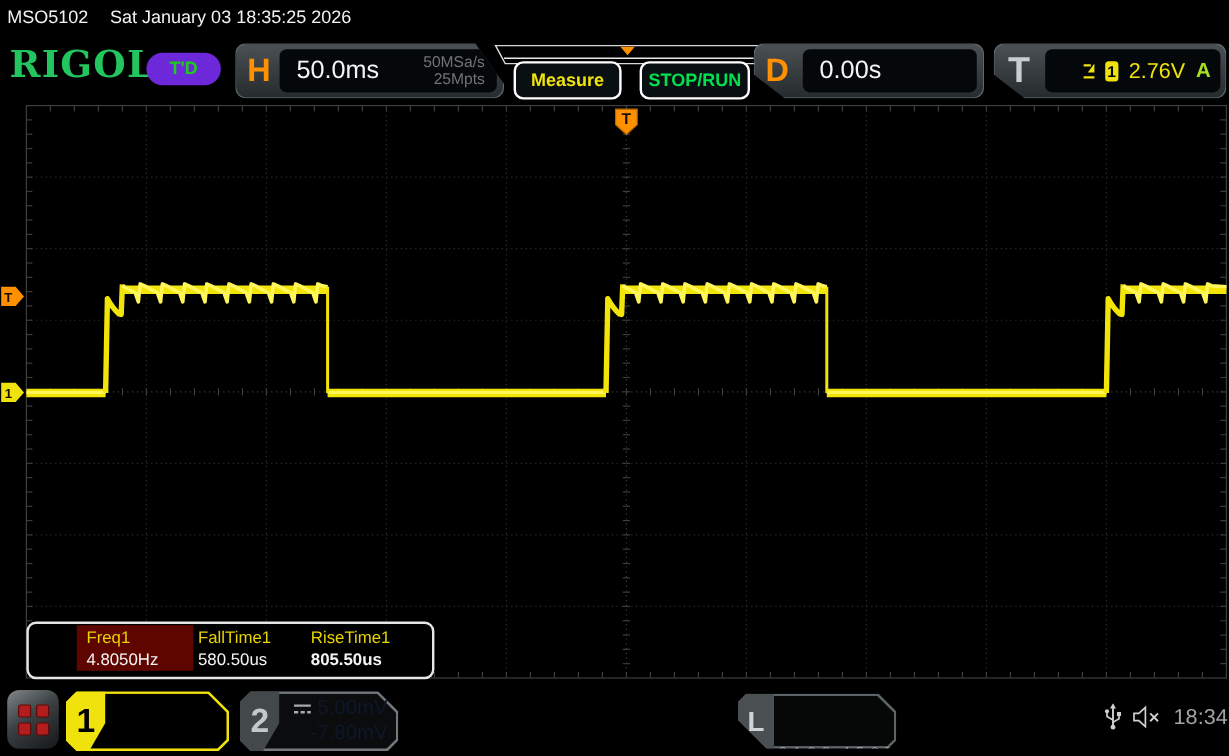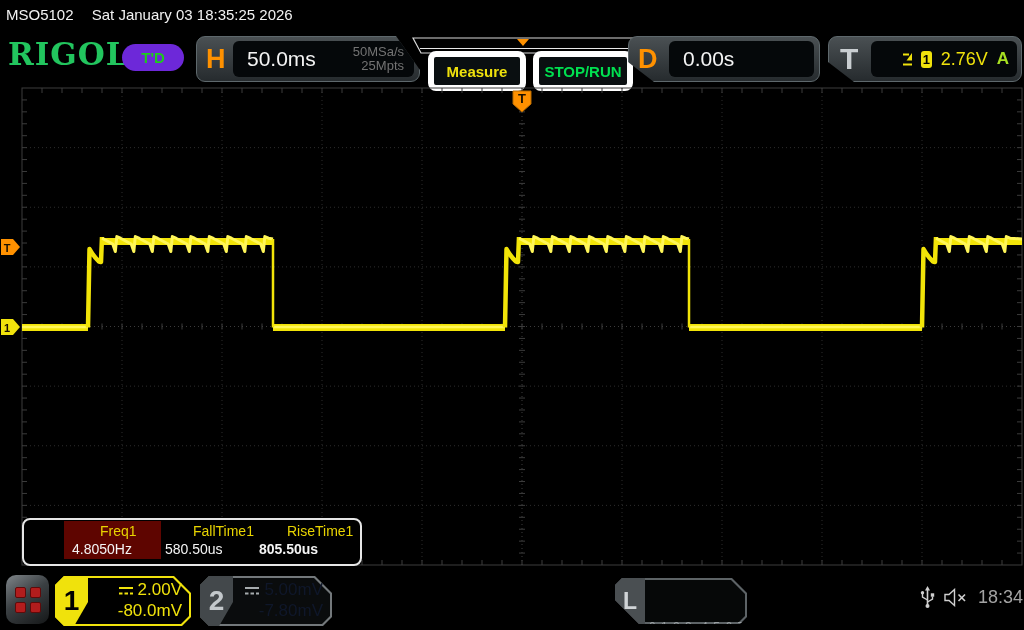--- a/index.html
+++ b/index.html
@@ -33,29 +33,29 @@
   #delayval{color:#f4f4f4;font-size:21px;margin-left:14px;}
   #tpanel{left:828px;top:36px;width:192px;height:44px;border-radius:9px;
           clip-path:polygon(0 0,100% 0,100% 100%,26px 100%,0 26px);}
   #tpanel .biglabel{color:#c9ced1;font-size:30px;left:11px;}
   #tpanel .panel-inner{left:42px;right:4px;gap:9px;}
   #slopeicon{margin-left:30px;}
   #trigsrc{width:17px;height:17px;background:#f0e20c;border-radius:3px;color:#000;
            font-weight:bold;font-size:13px;display:flex;align-items:center;justify-content:center;}
   #triglevel{color:#f0e20c;font-size:18px;}
   #trigsweep{margin-left:auto;margin-right:8px;color:#a8e022;font-size:17px;font-weight:bold;}
-  .btn{background:#0a0f11;border:6px solid #ffffff;border-radius:8px;color:#f0e20c;
+  .btn{background:#0a0f11;border:2px solid #ffffff;border-radius:8px;color:#f0e20c;
        font-weight:bold;font-size:15px;display:flex;align-items:center;justify-content:center;cursor:pointer;}
   #measurebtn{left:428px;top:51px;width:86px;height:28px;}
   #runbtn{left:533px;top:51px;width:88px;height:28px;color:#00e050;}
   
   #measbox{left:22px;top:518px;width:336px;height:44px;background:#000;border:2px solid #e6e6e6;
            border-radius:8px;z-index:5;}
   #meascell-red{position:absolute;left:40px;top:1px;width:97px;height:38px;background:#5e0500;}
-  .measname{position:absolute;top:3px;color:#e8d400;font-size:14px;margin-left:28px;}
+  .measname{position:absolute;top:3px;color:#e8d400;font-size:14px;}
   .measval{position:absolute;top:21px;color:#f4f4f4;font-size:14px;}
   
   #menubtn{left:6px;top:575px;width:43px;height:49px;border-radius:10px;
            background:linear-gradient(145deg,#80868a 0%,#3b4043 45%,#151718 100%);
            display:flex;align-items:center;justify-content:center;cursor:pointer;}
   #menugrid{width:26px;height:26px;display:grid;grid-template-columns:11px 11px;
             grid-template-rows:11px 11px;gap:4px;}
   #menugrid i{background:#b21d1d;border:1px solid #5f0a0a;border-radius:2px;}
   .chwidget{clip-path:polygon(9px 0,calc(100% - 17px) 0,100% 17px,100% calc(100% - 9px),
             calc(100% - 9px) 100%,9px 100%,0 calc(100% - 9px),0 9px);cursor:pointer;}
@@ -477,29 +477,20 @@
         <i></i>
         <i></i>
         <i></i>
         <i></i>
       </div>
   </div>
 
   <div id="ch1" class="abs chwidget">
     <div class="chinner"></div>
     <div class="chtab">1</div>
-    <div class="chtext">
-      <div><svg class="dcico" width="16" height="11">
-            <line x1="1" y1="3" x2="15" y2="3" stroke="#f0e20c" stroke-width="2"></line>
-            <line x1="1" y1="8.5" x2="4.5" y2="8.5" stroke="#f0e20c" stroke-width="2"></line>
-            <line x1="6.5" y1="8.5" x2="10" y2="8.5" stroke="#f0e20c" stroke-width="2"></line>
-            <line x1="12" y1="8.5" x2="15" y2="8.5" stroke="#f0e20c" stroke-width="2"></line>
-          </svg><span>2.00V</span></div>
-      <div>-80.0mV</div>
-    </div>
   </div>
 
   <div id="ch2" class="abs chwidget">
     <div class="chinner"></div>
     <div class="chtab">2</div>
     <div class="chtext">
       <div><svg class="dcico" width="16" height="11">
             <line x1="1" y1="3" x2="15" y2="3" stroke="#a6abae" stroke-width="2"></line>
             <line x1="1" y1="8.5" x2="4.5" y2="8.5" stroke="#a6abae" stroke-width="2"></line>
             <line x1="6.5" y1="8.5" x2="10" y2="8.5" stroke="#a6abae" stroke-width="2"></line>

